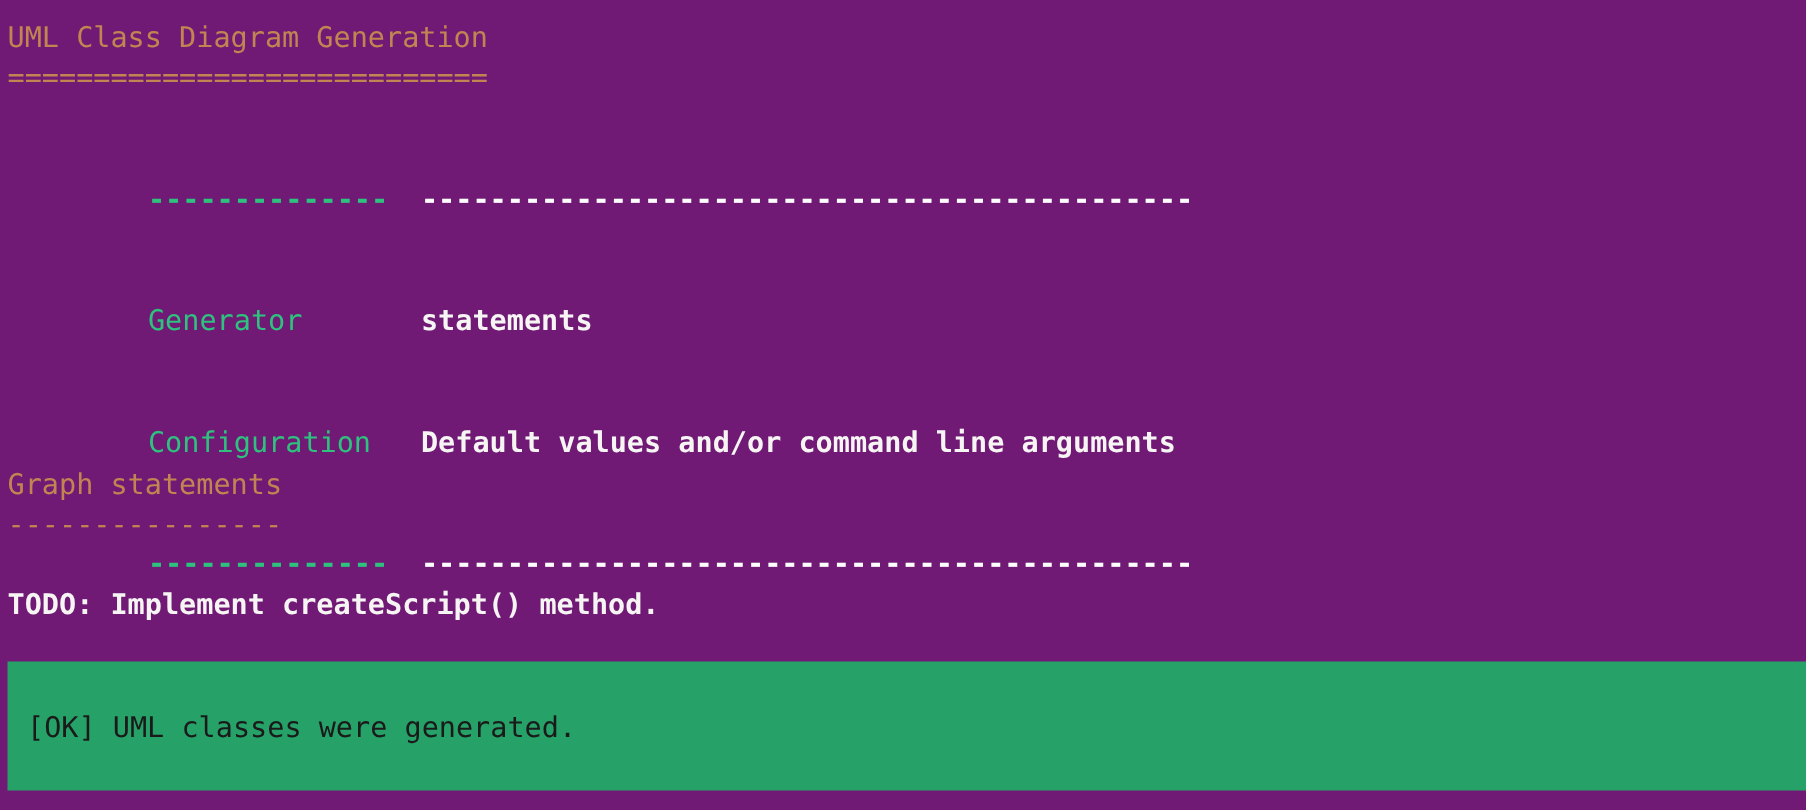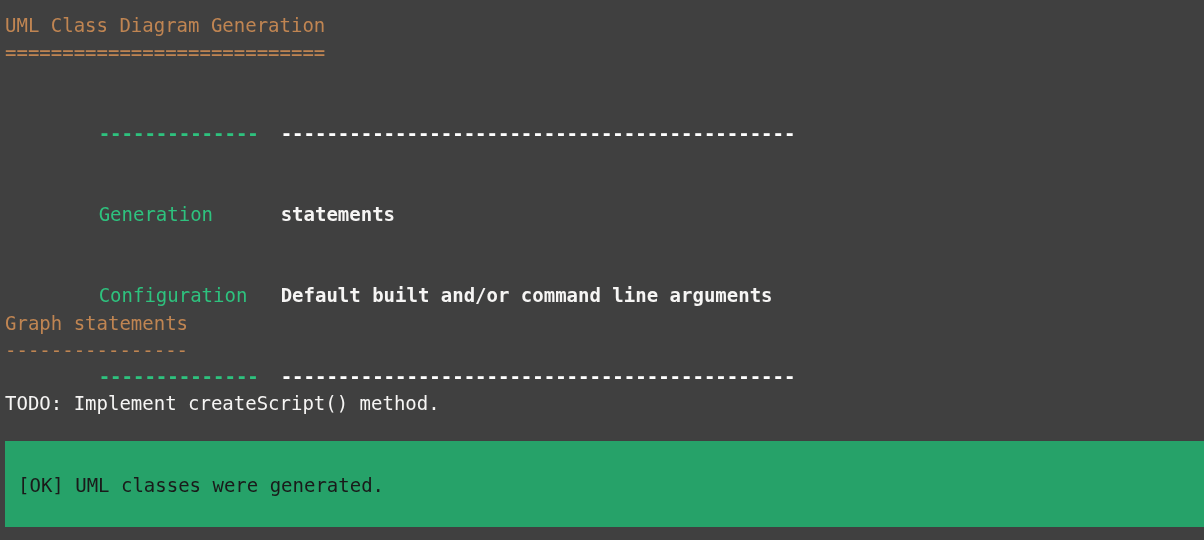--- a/index.html
+++ b/index.html
@@ -13,21 +13,21 @@
     overflow: hidden;
     font-family: "DejaVu Sans Mono", "Liberation Mono", monospace;
     font-size: 19px;
     line-height: 27px;
     -webkit-font-smoothing: antialiased;
   }
   .terminal {
     position: relative;
     width: 1204px;
     height: 540px;
-    background: #404040;
+    background: #701a75;
     box-sizing: border-box;
   }
   .line {
     white-space: pre;
     letter-spacing: 0;
   }
   .title-block {
     position: absolute;
     left: 5px;
     top: 12px;
@@ -78,21 +78,21 @@
     color: #c08552;
   }
   .graph-rule {
     color: #c08552;
   }
   .todo-block {
     position: absolute;
     left: 5px;
     top: 390px;
     color: #f6f5f4;
-    font-weight: normal;
+    font-weight: bold;
   }
   .ok-banner {
     position: absolute;
     left: 5px;
     top: 441px;
     width: 1199px;
     height: 86px;
     background: #26a269;
     box-sizing: border-box;
   }
@@ -114,25 +114,25 @@
     <div class="line rule-eq">============================</div>
   </div>
 
   <div class="table-block">
     <div class="line rule-row trow">
       <span class="tlabel rule-row">--------------</span><span>---------------------------------------------</span>
     </div>
 
 
     <div class="line trow">
-      <span class="tlabel">Generation</span><span class="tval">statements</span>
+      <span class="tlabel">Generator</span><span class="tval">statements</span>
     </div>
 
     <div class="line trow">
-      <span class="tlabel">Configuration</span><span class="tval">Default built and/or command line arguments</span>
+      <span class="tlabel">Configuration</span><span class="tval">Default values and/or command line arguments</span>
     </div>
 
     <div class="line rule-row trow">
       <span class="tlabel rule-row">--------------</span><span>---------------------------------------------</span>
     </div>
   </div>
 
 
   <div class="graph-block">
     <div class="line graph-title">Graph statements</div>

